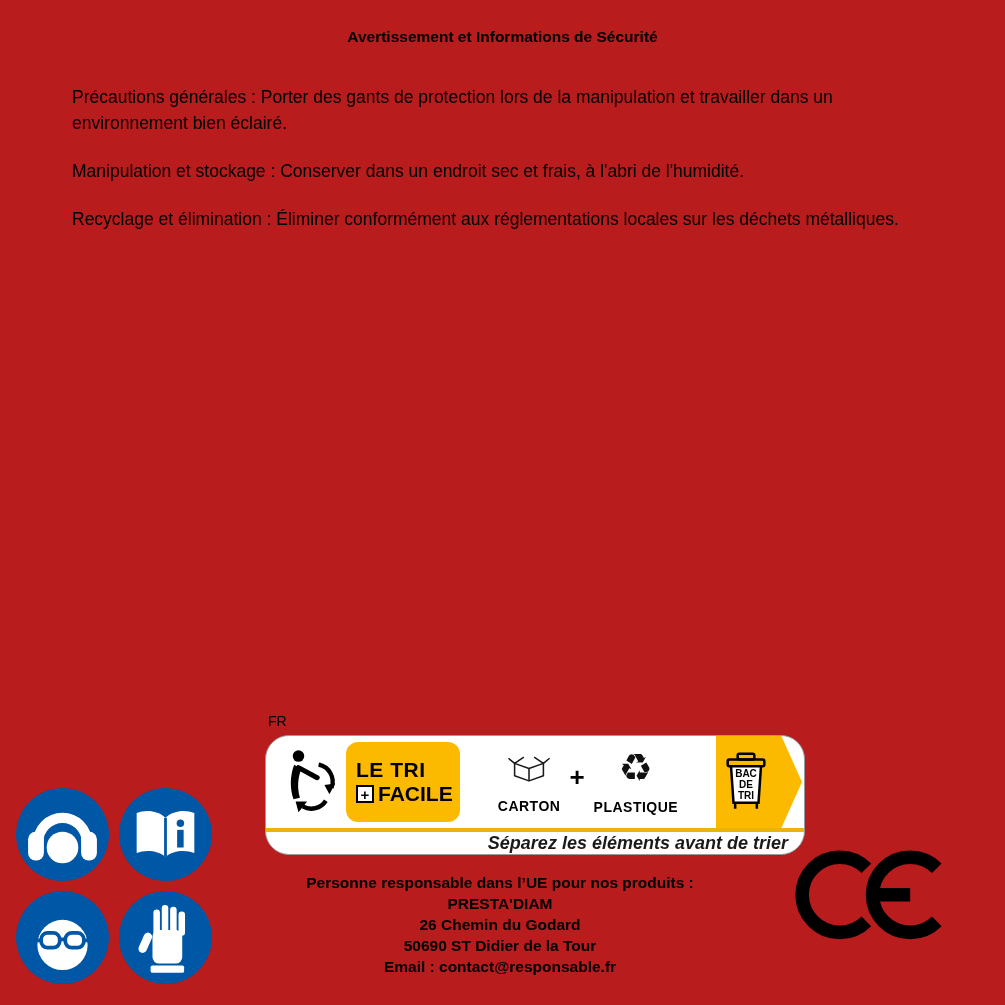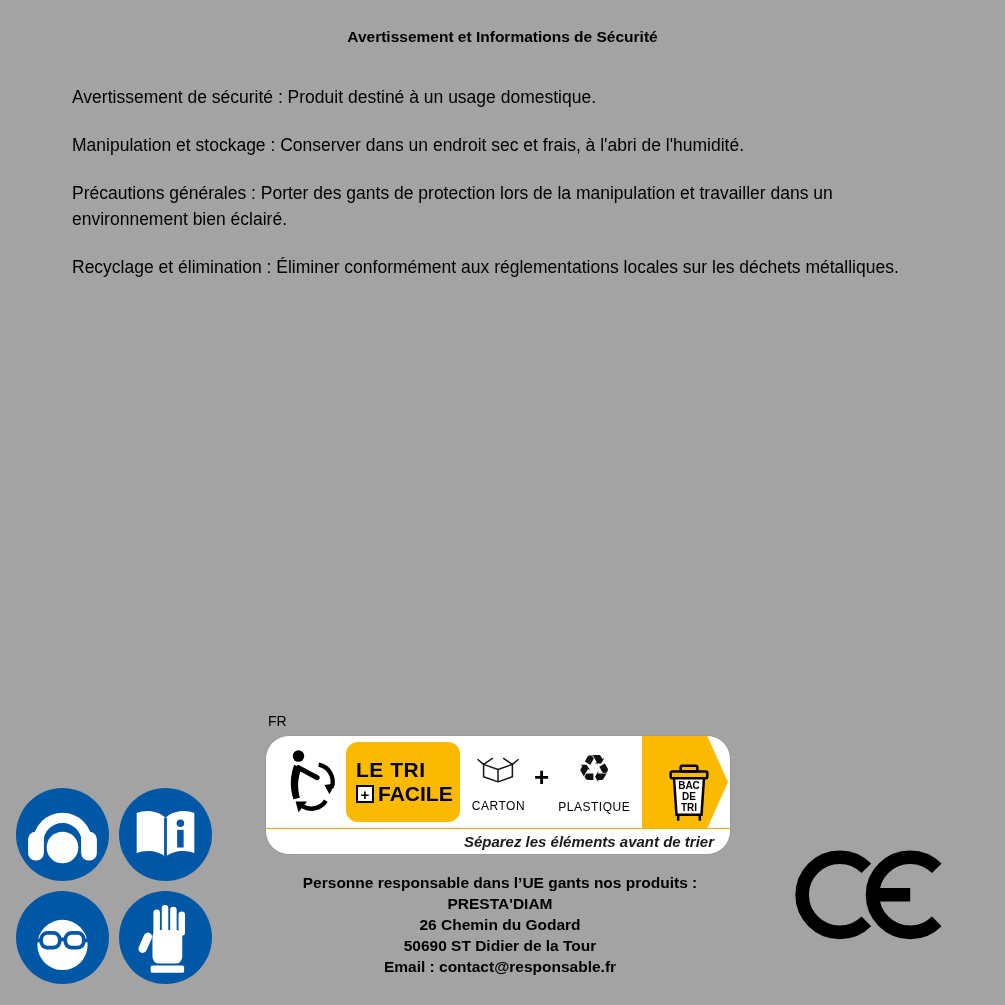--- a/index.html
+++ b/index.html
@@ -1,63 +1,63 @@
 <!DOCTYPE html>
 <html><head>
 <meta charset="utf-8">
 <style>
   * { box-sizing: border-box; }
   body { margin:0; background:#fff; font-family:"Liberation Sans", sans-serif; color:#000; }
-  .page { position:relative; width:1005px; height:1005px; background:#a3a3a3; overflow:hidden; }
+  .page { position:relative; width:1005px; height:1005px; background:#b91c1c; overflow:hidden; }
 
   .doc-title { position:absolute; top:28px; left:0; width:100%; text-align:center;
                font-weight:bold; font-size:15.5px; }
 
   .paragraphs { position:absolute; top:84px; left:72px; width:868px;
                 font-size:17.5px; line-height:26px; }
   .paragraphs p { margin:0 0 22px 0; }
 
   
   .icon-grid { position:absolute; left:16px; top:788px;
                display:grid; grid-template-columns:93px 93px; grid-gap:10px; }
   .m-icon { width:93px; height:93px; border-radius:50%; background:#0057A6;
             display:flex; align-items:center; justify-content:center; overflow:hidden; }
   .m-icon svg { width:93px; height:93px; display:block; }
 
   
   .fr-label { position:absolute; left:268px; top:713px; font-weight:normal; font-size:14px; }
-  .sort-box { position:absolute; left:265px; top:735px; width:466px; height:120px;
+  .sort-box { position:absolute; left:265px; top:735px; width:540px; height:120px;
               border:1.5px solid #999; border-radius:24px; background:#fff;
               display:flex; flex-direction:column; overflow:hidden; }
   .sort-top { flex:1; display:flex; align-items:center; }
-  .sort-bottom { height:26px; border-top:1px solid #eab308; display:flex; align-items:center;
+  .sort-bottom { height:26px; border-top:4px solid #eab308; display:flex; align-items:center;
                  justify-content:flex-end; padding-right:16px; font-weight:bold;
-                 font-style:italic; font-size:15px; color:#1a1a1a; }
+                 font-style:italic; font-size:18px; color:#1a1a1a; }
 
   .triman { width:72px; height:84px; margin-left:8px; flex:0 0 auto; }
 
   .yellow-block { width:114px; height:80px; background:#FBBA00; border-radius:12px;
                   display:flex; flex-direction:column; justify-content:center;
                   padding-left:10px; flex:0 0 auto; }
   .yb-line1 { font-size:21px; font-weight:bold; letter-spacing:0.5px; }
   .yb-line2 { display:flex; align-items:center; gap:4px; font-size:21px; font-weight:bold; }
   .plus-box { width:18px; height:18px; border:2.5px solid #000; background:#fff;
               display:flex; align-items:center; justify-content:center;
               font-size:15px; font-weight:bold; line-height:1; }
 
   .materials { flex:1; display:flex; align-items:center; justify-content:center; gap:9px; }
   .material { display:flex; flex-direction:column; align-items:center; }
-  .material .mat-label { font-size:12px; font-weight:normal; letter-spacing:0.5px; margin-top:12px; }
+  .material .mat-label { font-size:14px; font-weight:bold; letter-spacing:0.5px; margin-top:12px; }
   .mat-plus { font-size:26px; font-weight:bold; margin-top:-10px; }
   .carton-svg { width:52px; height:36px; }
   .recycle-glyph { font-size:38px; line-height:38px; font-family:"DejaVu Sans", sans-serif; color:#111; }
 
   .bin-arrow { width:86px; height:92px; background:#FBBA00; margin-right:2px; flex:0 0 auto;
                clip-path:polygon(0 0, 76% 0, 100% 50%, 76% 100%, 0 100%);
-               position:relative; display:flex; align-items:flex-end;padding-left:17px; }
+               position:relative; display:flex; align-items:center; }
   .bin-wrap { position:relative; width:50px; height:68px; margin-left:5px; }
   .bin-wrap svg { width:100%; height:100%; display:block; }
   .bin-text { position:absolute; left:0; top:20px; width:50px; text-align:center;
               font-size:10px; font-weight:bold; line-height:11px; color:#000; }
 
   
   .resp { position:absolute; left:250px; top:872px; width:500px; text-align:center;
           font-weight:bold; font-size:15.5px; line-height:21px; }
 
   
@@ -66,23 +66,22 @@
   .sr { position:absolute; width:1px; height:1px; overflow:hidden; clip:rect(0 0 0 0); white-space:nowrap; }
 </style>
 </head>
 <body>
 
 <div class="page">
 
   <div class="doc-title">Avertissement et Informations de Sécurité</div>
 
   <div class="paragraphs">
-    <p>Avertissement de sécurité : Produit destiné à un usage domestique.</p>
+    <p>Précautions générales : Porter des gants de protection lors de la manipulation et travailler dans un environnement bien éclairé.</p>
     <p>Manipulation et stockage : Conserver dans un endroit sec et frais, à l'abri de l'humidité.</p>
-    <p>Précautions générales : Porter des gants de protection lors de la manipulation et travailler dans un environnement bien éclairé.</p>
     <p>Recyclage et élimination : Éliminer conformément aux réglementations locales sur les déchets métalliques.</p>
   </div>
 
   <div class="icon-grid">
     <div class="m-icon">
       <svg viewBox="0 0 100 100">
         <path d="M24 58 A26 26 0 0 1 76 58" fill="none" stroke="#fff" stroke-width="11"></path>
         <circle cx="50" cy="64" r="17" fill="#fff"></circle>
         <rect x="13" y="47" width="17" height="31" rx="8" fill="#fff"></rect>
         <rect x="70" y="47" width="17" height="31" rx="8" fill="#fff"></rect>
@@ -176,21 +175,21 @@
             <div>TRI</div>
           </div>
         </div>
       </div>
 
     </div>
     <div class="sort-bottom">Séparez les éléments avant de trier</div>
   </div>
 
   <div class="resp">
-    <div>Personne responsable dans l’UE gants nos produits :</div>
+    <div>Personne responsable dans l’UE pour nos produits :</div>
     <div>PRESTA'DIAM</div>
     <div>26 Chemin du Godard</div>
     <div>50690 ST Didier de la Tour</div>
     <div>Email : contact@responsable.fr</div>
   </div>
 
   <div class="ce">
     <span class="sr">CE</span>
     <svg viewBox="0 0 200 112">
       <g fill="none" stroke="#000" stroke-width="17">

